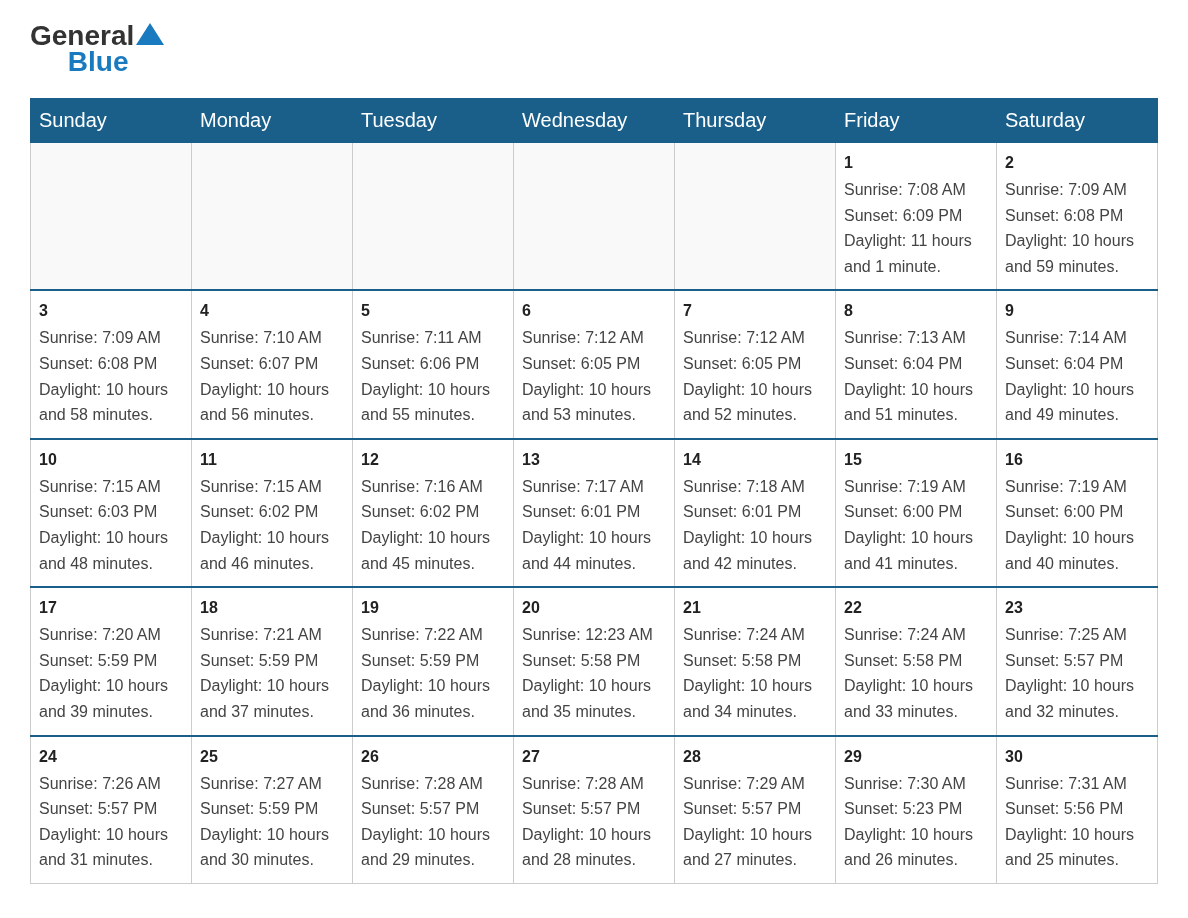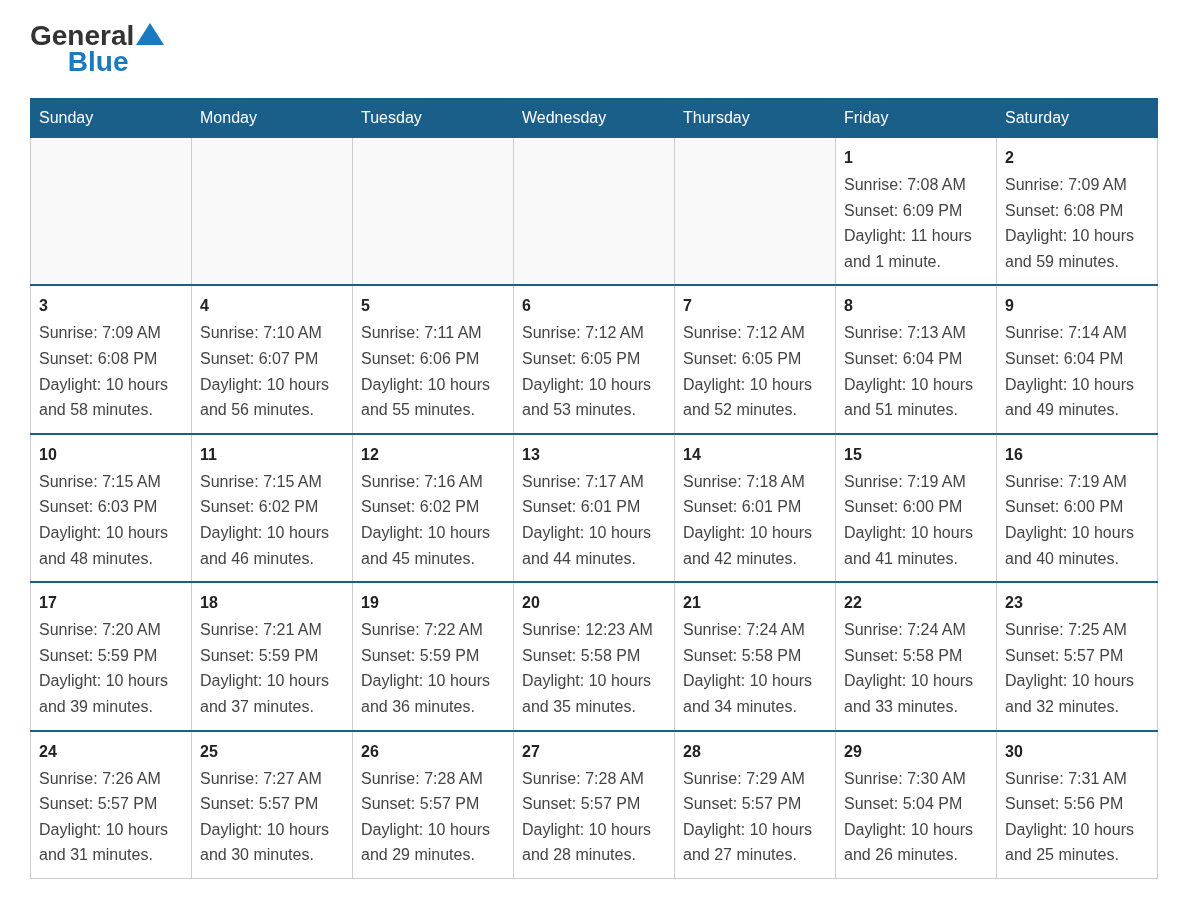--- a/index.html
+++ b/index.html
@@ -63,21 +63,21 @@
     }
     .calendar {
       width: 100%;
       border-collapse: collapse;
       border: 1px solid #ccc;
     }
     .calendar th {
       background-color: #1a5f8a;
       color: #fff;
       padding: 10px 8px;
-      font-size: 16px;
+      font-size: 20px;
       font-weight: normal;
       text-align: left;
       border: 1px solid #1a5f8a;
     }
     .calendar td {
       vertical-align: top;
       padding: 8px 8px 10px 8px;
       border: 1px solid #ccc;
       width: 14.28%;
       min-height: 100px;
@@ -287,21 +287,21 @@
       <tr>
         <td>
           <span class="day-number">24</span>
           <div class="day-info" style="white-space: pre-line;">Sunrise: 7:26 AM
 Sunset: 5:57 PM
 Daylight: 10 hours and 31 minutes.</div>
         </td>
         <td>
           <span class="day-number">25</span>
           <div class="day-info" style="white-space: pre-line;">Sunrise: 7:27 AM
-Sunset: 5:57 PM
+Sunset: 5:59 PM
 Daylight: 10 hours and 30 minutes.</div>
         </td>
         <td>
           <span class="day-number">26</span>
           <div class="day-info" style="white-space: pre-line;">Sunrise: 7:28 AM
 Sunset: 5:57 PM
 Daylight: 10 hours and 29 minutes.</div>
         </td>
         <td>
           <span class="day-number">27</span>
@@ -311,21 +311,21 @@
         </td>
         <td>
           <span class="day-number">28</span>
           <div class="day-info" style="white-space: pre-line;">Sunrise: 7:29 AM
 Sunset: 5:57 PM
 Daylight: 10 hours and 27 minutes.</div>
         </td>
         <td>
           <span class="day-number">29</span>
           <div class="day-info" style="white-space: pre-line;">Sunrise: 7:30 AM
-Sunset: 5:04 PM
+Sunset: 5:23 PM
 Daylight: 10 hours and 26 minutes.</div>
         </td>
         <td>
           <span class="day-number">30</span>
           <div class="day-info" style="white-space: pre-line;">Sunrise: 7:31 AM
 Sunset: 5:56 PM
 Daylight: 10 hours and 25 minutes.</div>
         </td>
       </tr>
     </tbody>

